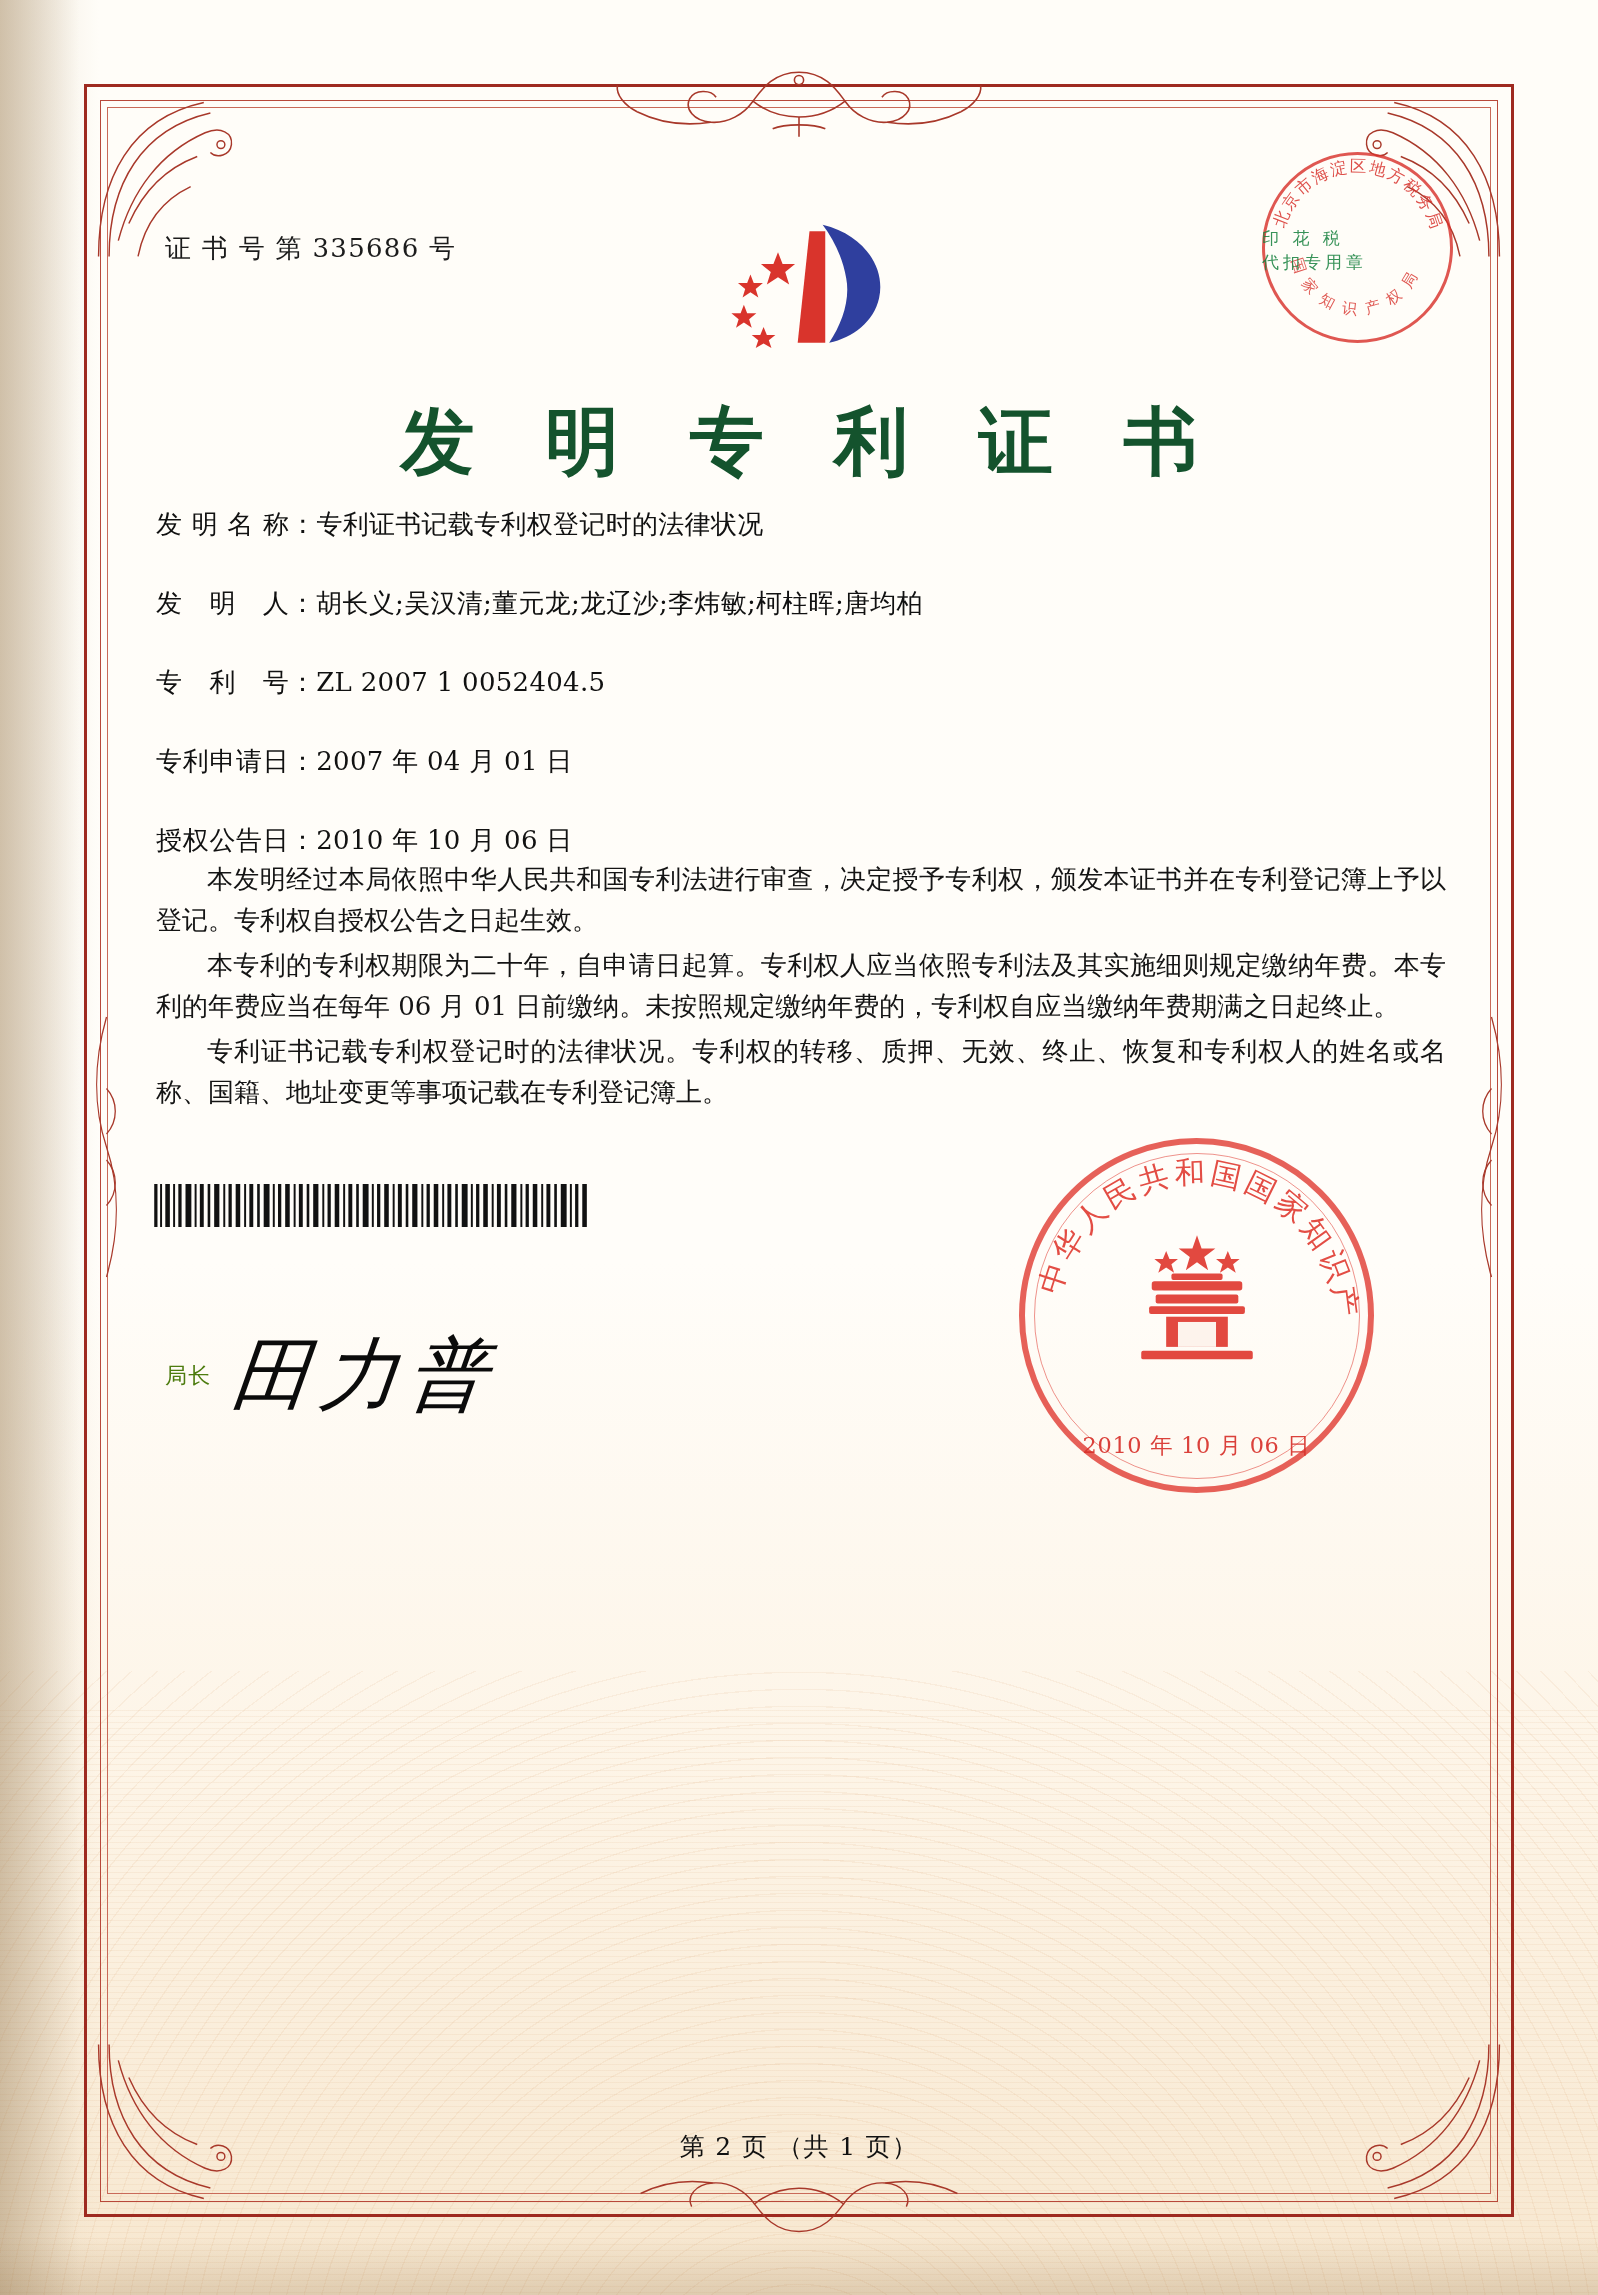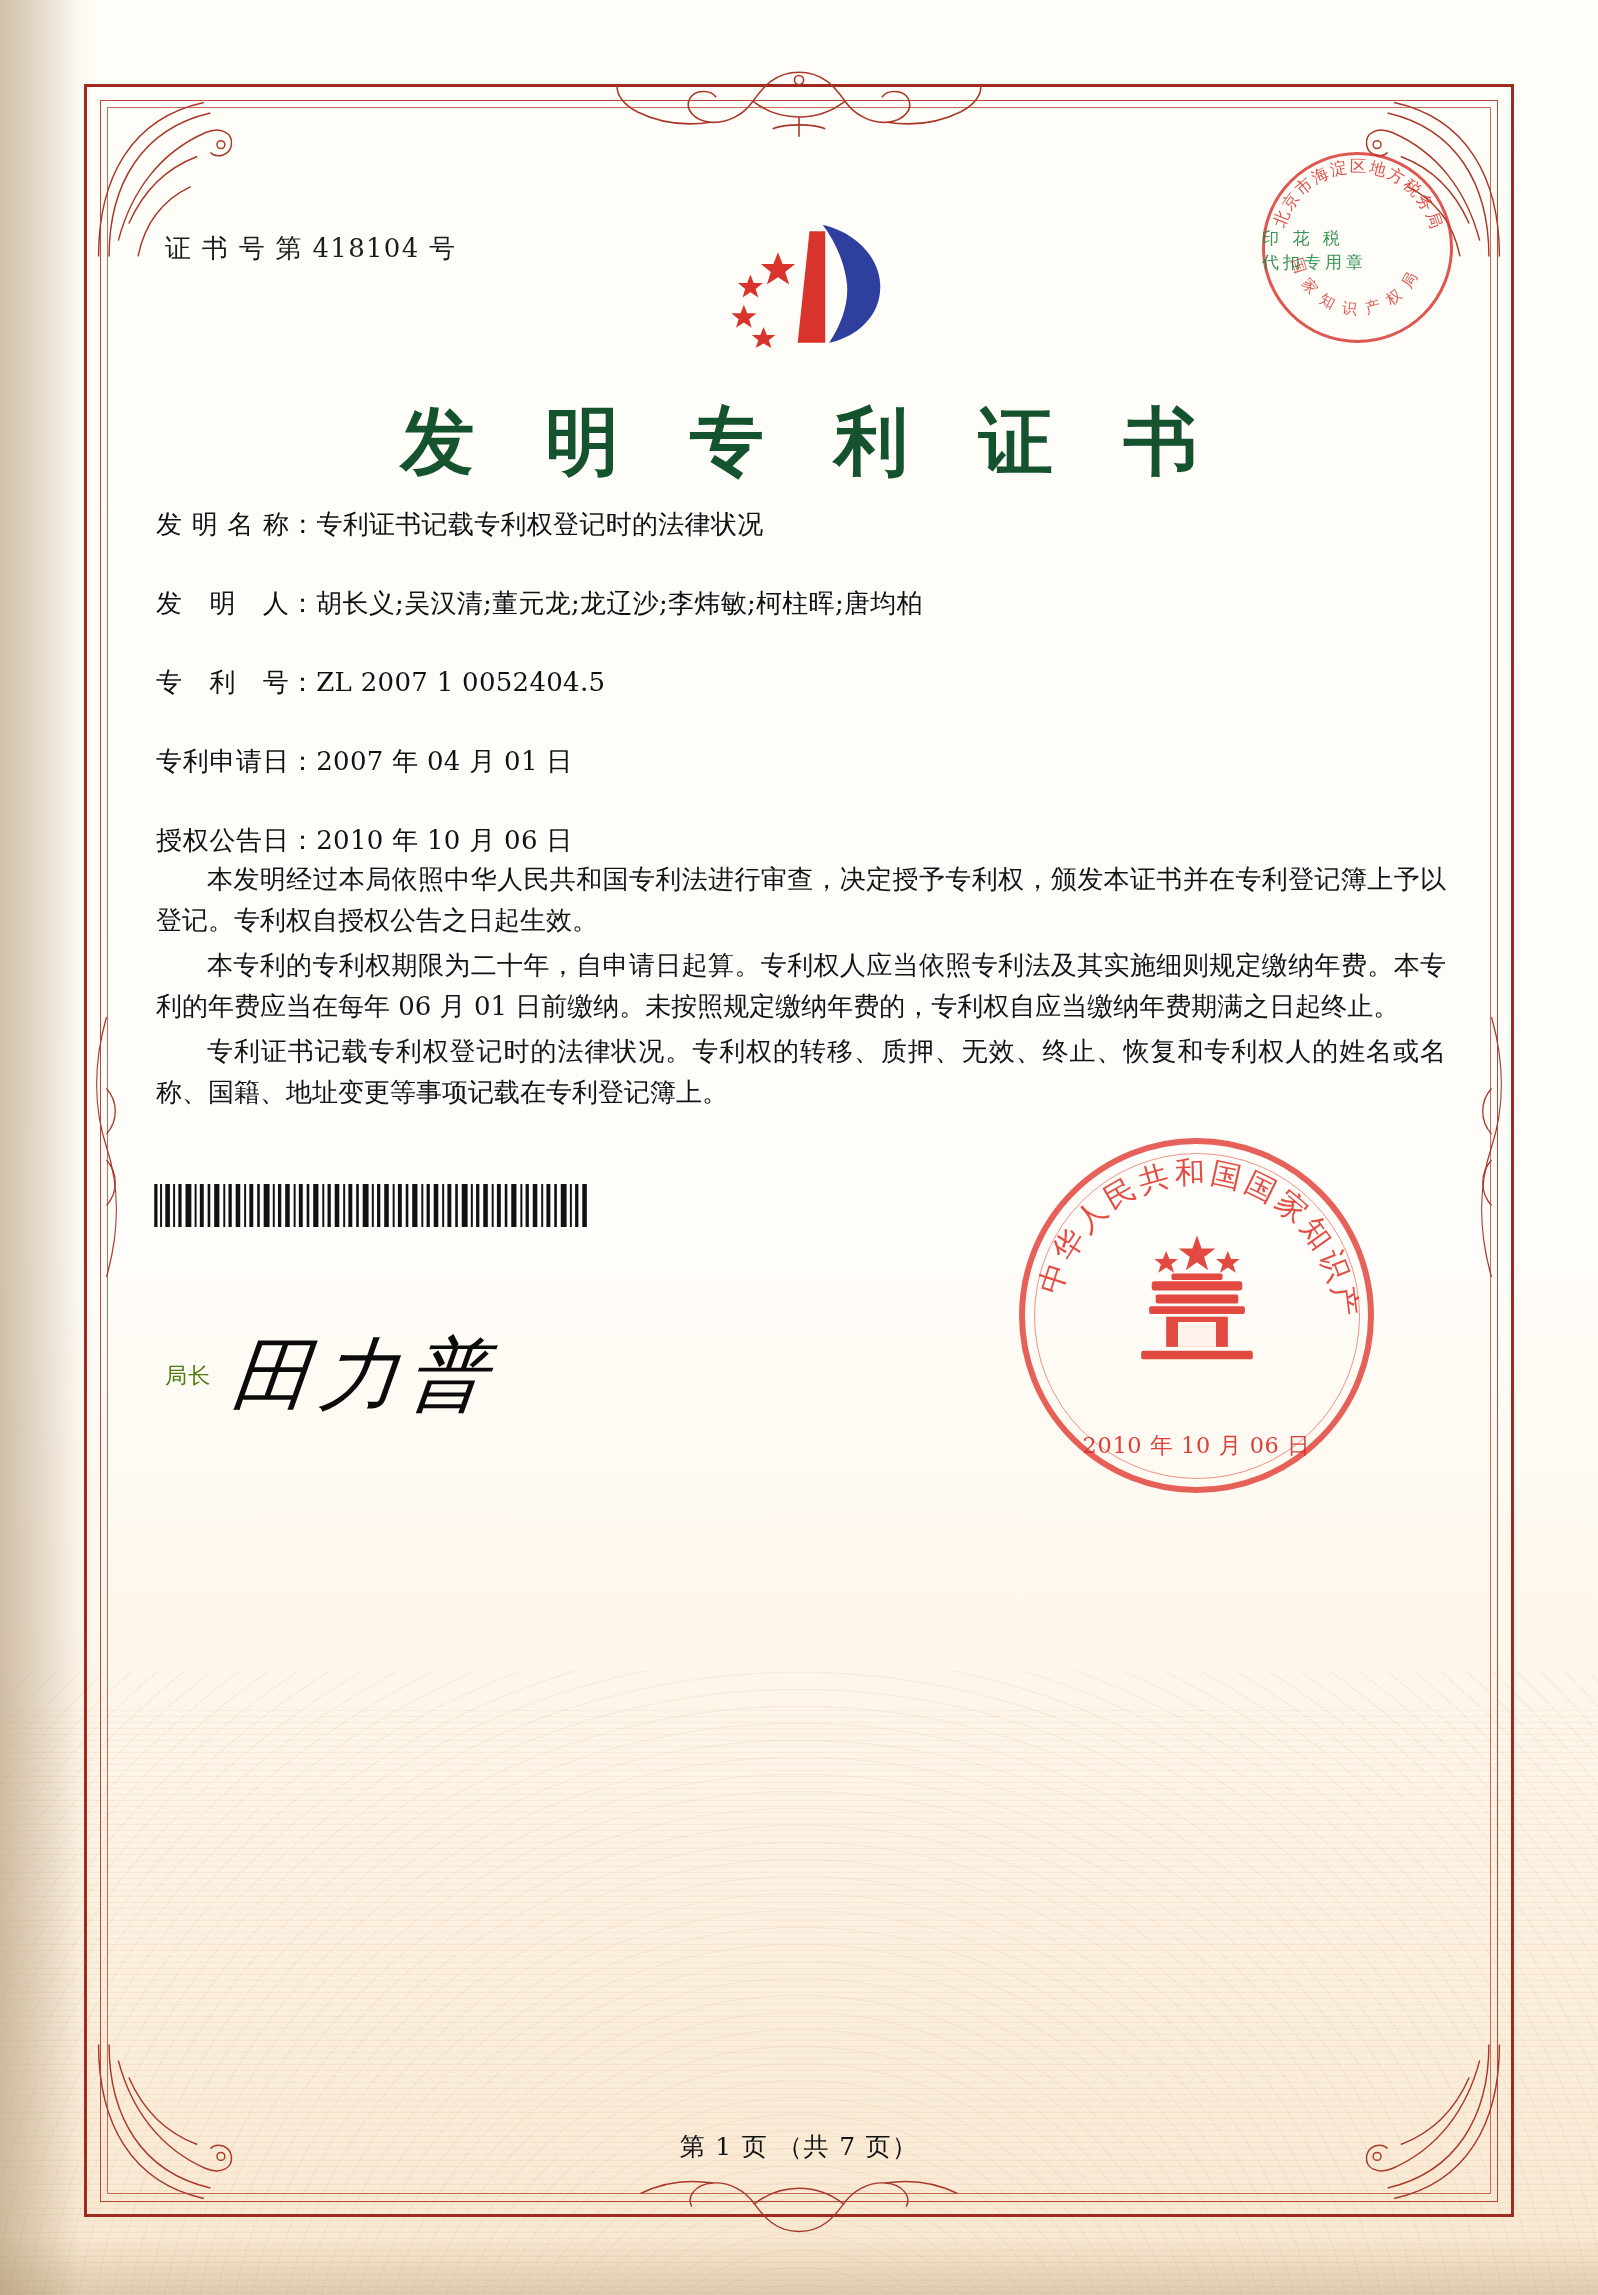--- a/index.html
+++ b/index.html
@@ -384,21 +384,21 @@
   <div class="side-orn-r">
     <svg width="39" height="276" viewBox="0 0 60 420" fill="none" stroke="#a8382a" stroke-width="2">
       <path d="M30 10 C 10 80 10 150 30 210 C 50 270 50 340 30 410"></path>
       <path d="M30 120 C 48 140 48 170 30 190"></path>
       <path d="M30 230 C 48 250 48 280 30 300"></path>
     </svg>
   </div>
 
   <div class="content">
 
-    <div class="cert-no">证 书 号 第 418104 号</div>
+    <div class="cert-no">证 书 号 第 335686 号</div>
 
     <div class="logo">
       <svg width="210" height="138" viewBox="0 0 320 210" fill="none">
 
         <path d="M196 10 C 262 26 292 78 282 122 C 274 158 242 182 206 190 C 226 160 238 124 232 92 C 227 62 214 34 196 10 Z" fill="#2f3f9e"></path>
 
         <path d="M176 20 L200 20 L200 190 L158 190 Z" fill="#d9342c"></path>
 
         <g fill="#d9342c">
           <polygon points="128,52 135,70 154,70 139,82 145,101 128,90 111,101 117,82 102,70 121,70"></polygon>
@@ -550,19 +550,19 @@
           <rect x="78" y="152" width="94" height="46"></rect>
           <rect x="96" y="160" width="58" height="38" fill="#fdf3ec"></rect>
           <rect x="40" y="204" width="170" height="13" rx="3"></rect>
           <rect x="56" y="98" width="138" height="14" rx="4"></rect>
           <rect x="86" y="86" width="78" height="10" rx="3"></rect>
         </g>
       </svg>
       <div class="seal-date">2010 年 10 月 06 日</div>
     </div>
 
-    <div class="page-no">第 1 页 （共 7 页）</div>
+    <div class="page-no">第 2 页 （共 1 页）</div>
   </div>
 
   <div class="edge-shadow-left"></div>
   <div class="edge-shadow-bottom"></div>
 </div>
 
 
 </body></html>

